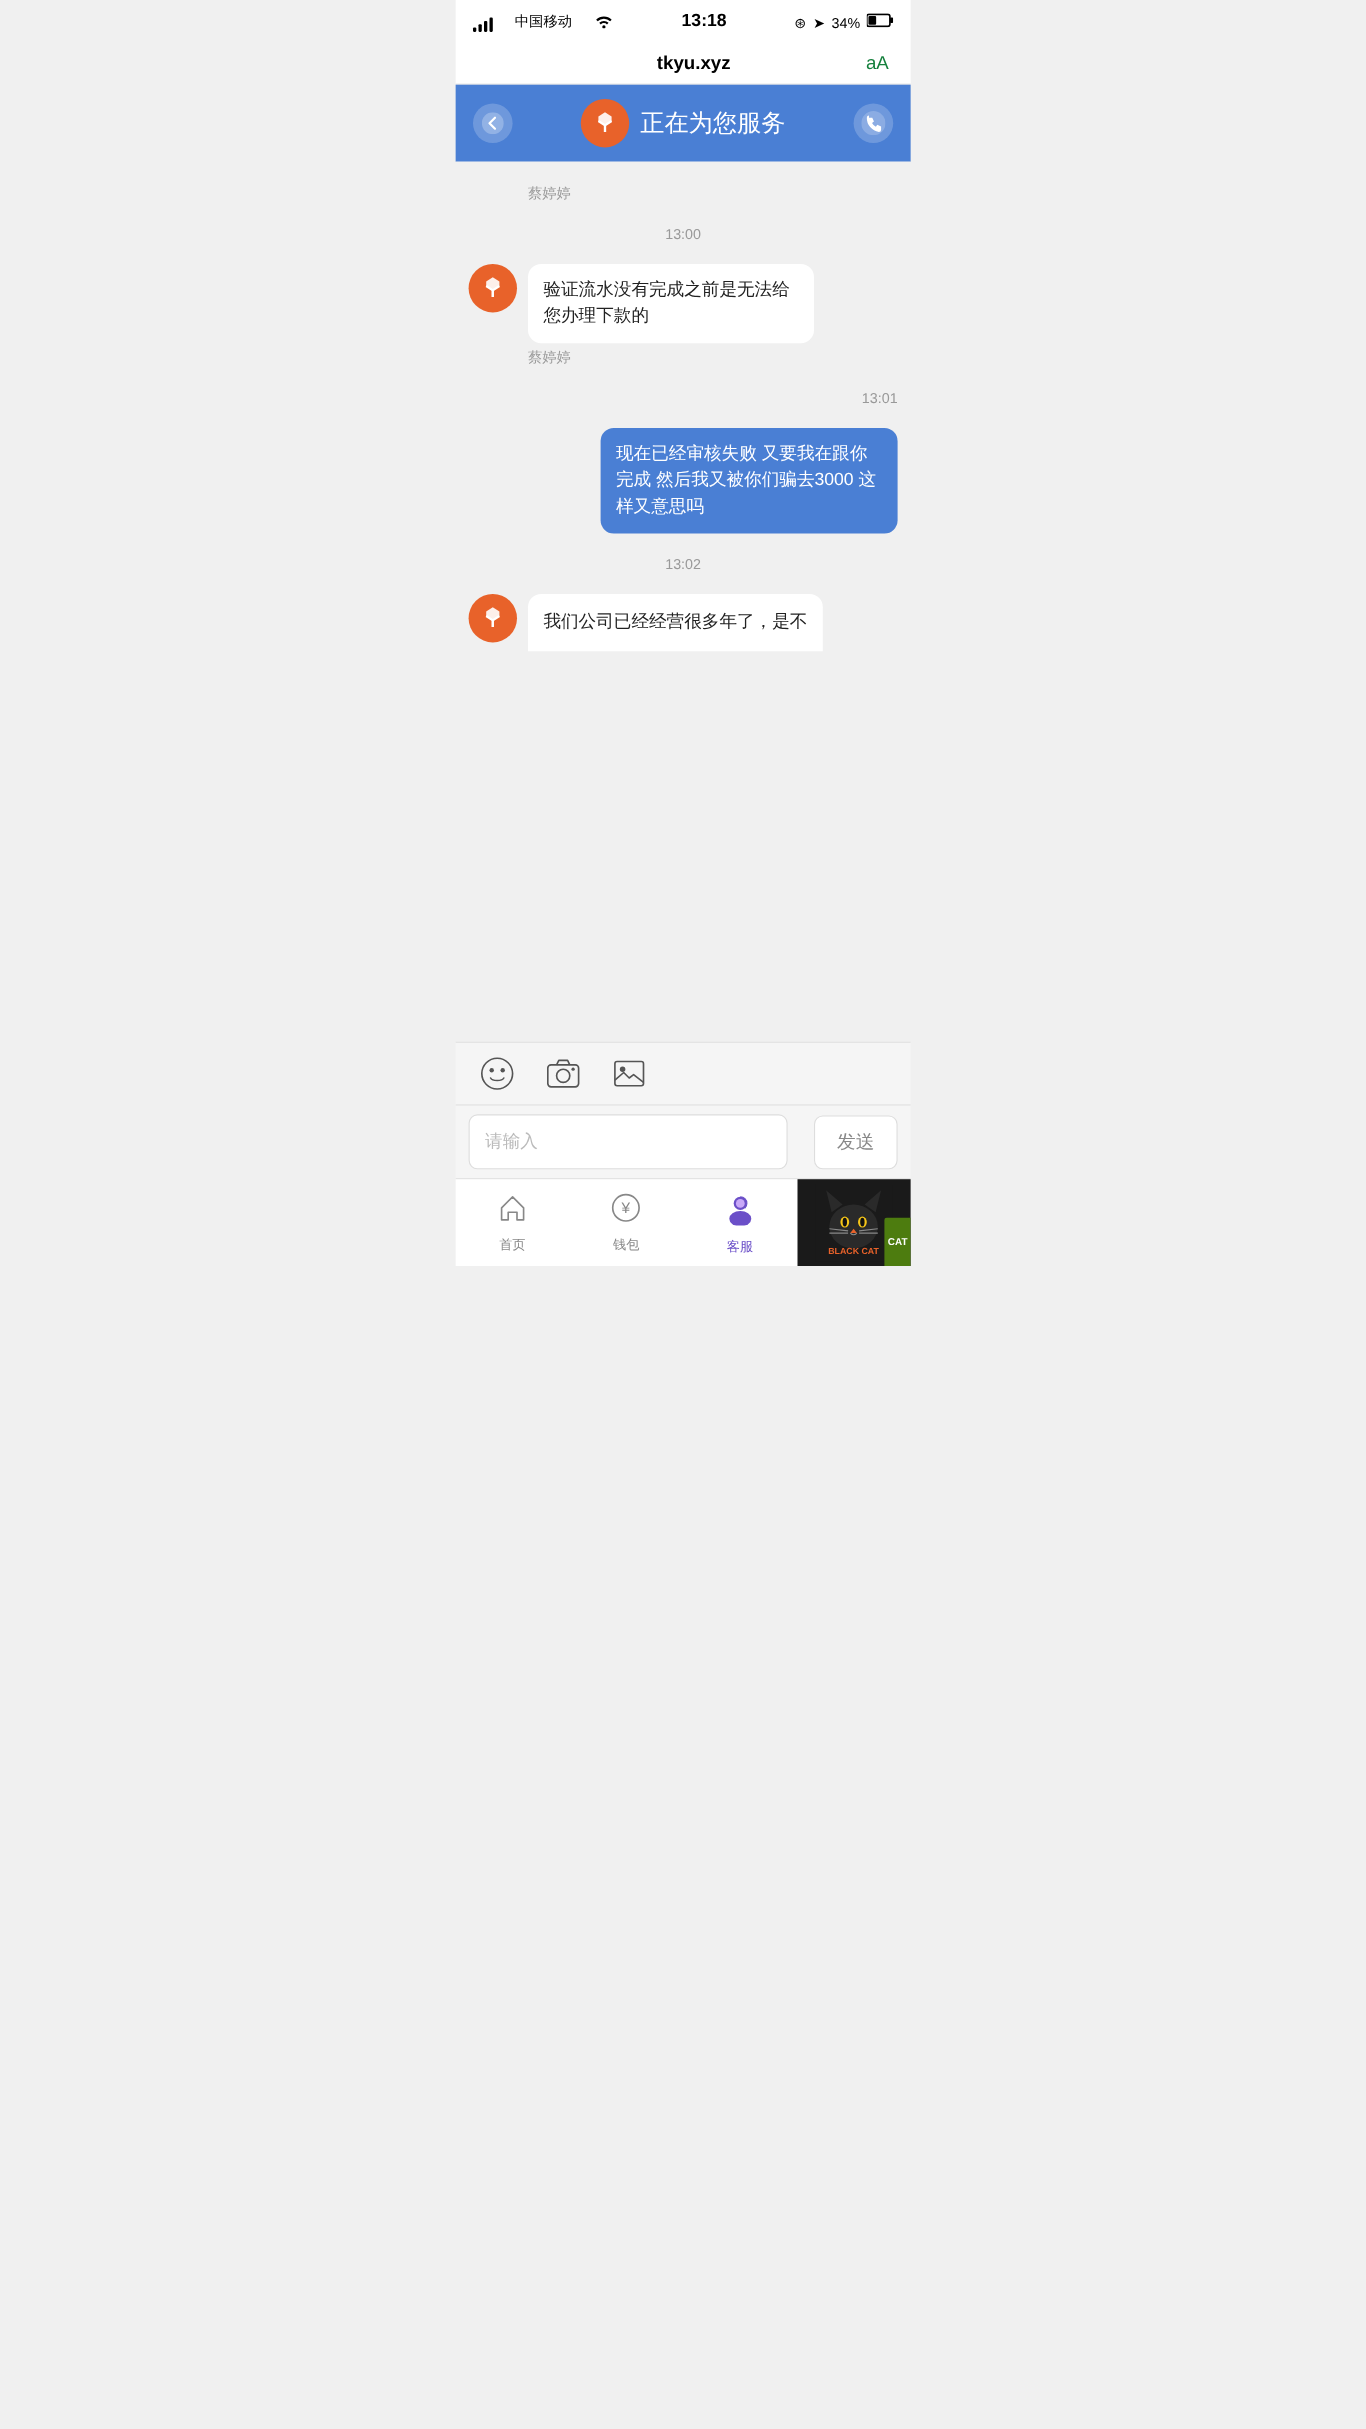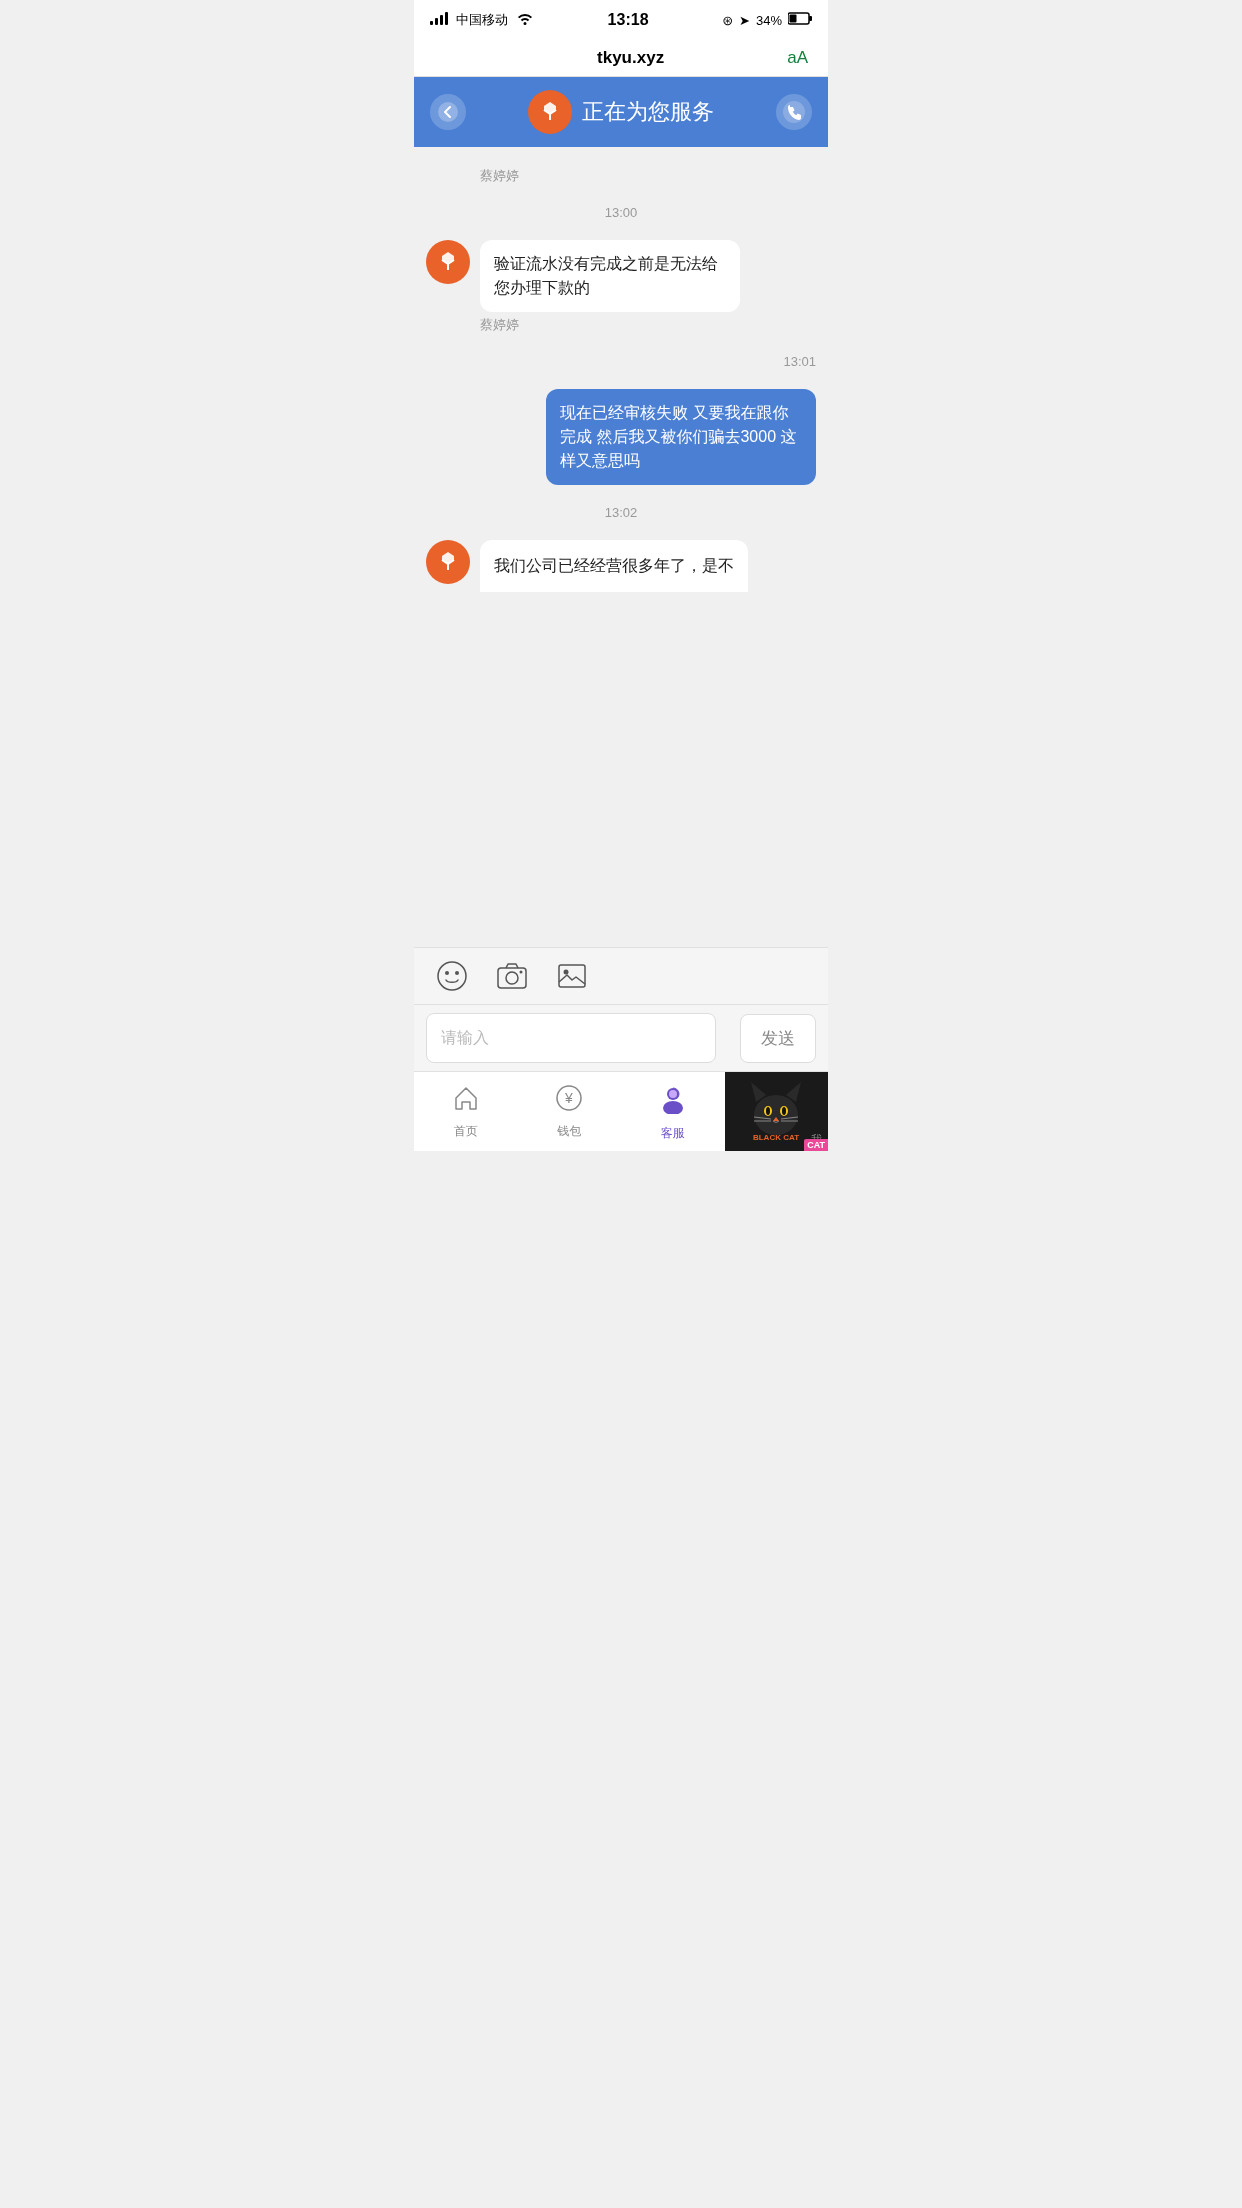--- a/index.html
+++ b/index.html
@@ -18,22 +18,22 @@
     .status-bar {
       background: #fff;
       display: flex;
       justify-content: space-between;
       align-items: center;
       padding: 6px 16px;
       height: 40px;
     }
     .status-left {
       display: flex;
-      align-items: flex-start;
-      gap: 8px;
+      align-items: flex-end;
+      gap: 20px;
       font-size: 13px;
       font-weight: 500;
     }
     .signal-bars {
       display: flex;
       align-items: flex-end;
       gap: 2px;
       height: 14px;
     }
     .signal-bar {
@@ -487,15 +487,15 @@
 
       <line x1="13" y1="40" x2="30" y2="42" stroke="#888" stroke-width="1"></line>
       <line x1="13" y1="44" x2="30" y2="44" stroke="#888" stroke-width="1"></line>
       <line x1="57" y1="40" x2="40" y2="42" stroke="#888" stroke-width="1"></line>
       <line x1="57" y1="44" x2="40" y2="44" stroke="#888" stroke-width="1"></line>
 
       <text x="35" y="63" text-anchor="middle" font-size="8" fill="#e8622a" font-family="sans-serif" font-weight="bold">BLACK CAT</text>
     </svg>
     <span style="color:#888; font-size:11px; position:absolute; bottom:4px; right:6px;">我</span>
 
-    <div style="position:absolute; bottom:0; right:0; background:#ec4899; color:#fff; font-size:9px; font-weight:bold; padding:1px 3px; border-radius:2px 0 0 0;">CAT</div>
+    <div style="position:absolute; bottom:0; right:0; background:#4d7c0f; color:#fff; font-size:9px; font-weight:bold; padding:17px 3px; border-radius:2px 0 0 0;">CAT</div>
   </div>
 </div>
 
 </body></html>

